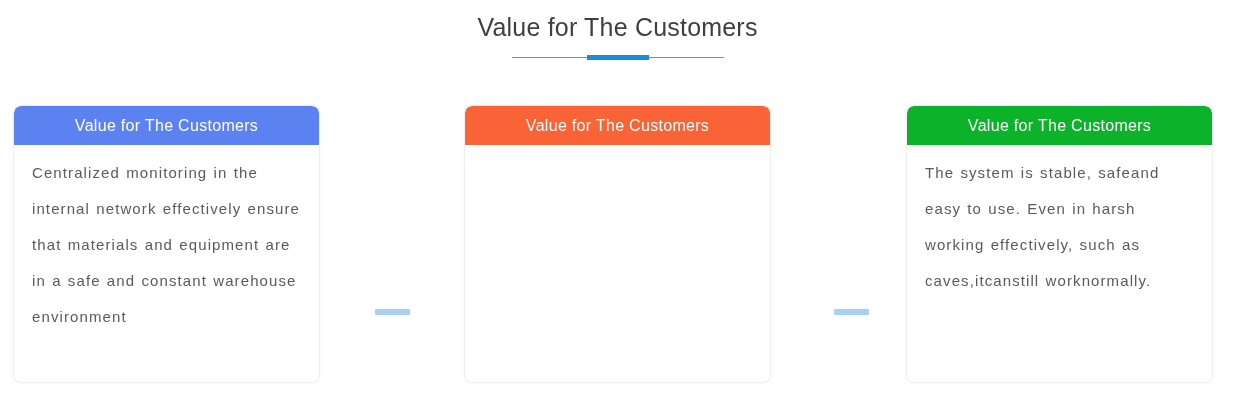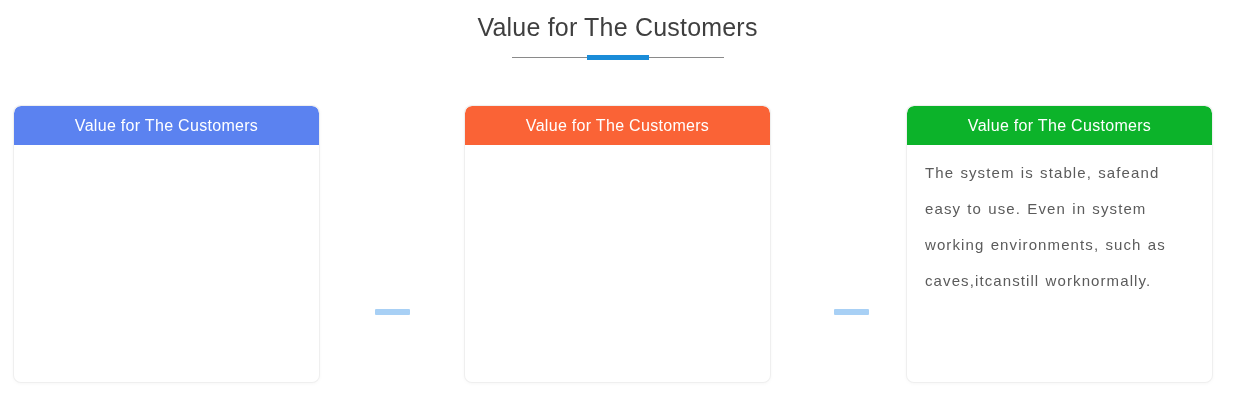--- a/index.html
+++ b/index.html
@@ -116,28 +116,29 @@
   <div class="title-rule">
     <div class="title-rule-line" style="background: rgb(138, 138, 138);"></div>
     <div class="title-rule-accent" style="background: rgb(26, 140, 216);"></div>
   </div>
 </div>
 
 <div class="cards-row">
 
   <div class="card card-1">
     <div class="card-header" style="background: rgb(91, 130, 240);">Value for The Customers</div>
+    <div class="card-body">Centralized monitoring in the internal network effectively ensure that materials and equipment are in a safe and constant warehouse environment</div>
   </div>
 
   <div class="connector connector-1" style="background: rgb(168, 208, 245);"></div>
 
   <div class="card card-2">
     <div class="card-header" style="background: rgb(250, 99, 54);">Value for The Customers</div>
   </div>
 
   <div class="connector connector-2" style="background: rgb(168, 208, 245);"></div>
 
   <div class="card card-3">
     <div class="card-header" style="background: rgb(12, 179, 42);">Value for The Customers</div>
-    <div class="card-body">The system is stable, safeand easy to use. Even in system working environments, such as caves,itcanstill worknormally.</div>
+    <div class="card-body">The system is stable, safeand easy to use. Even in harsh working effectively, such as caves,itcanstill worknormally.</div>
   </div>
 
 </div>
 
 </body></html>

